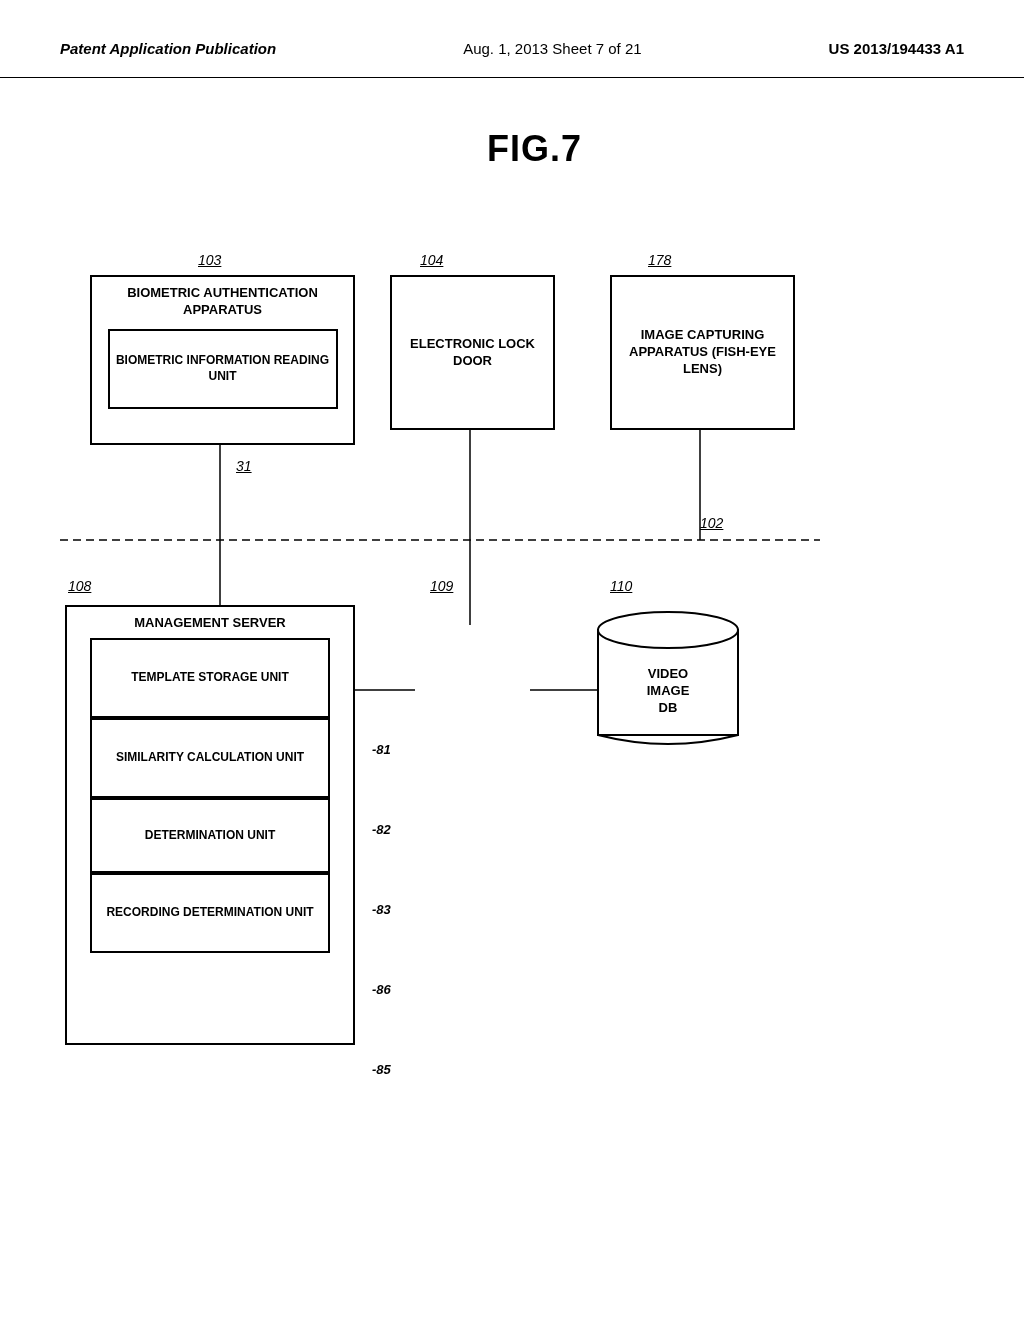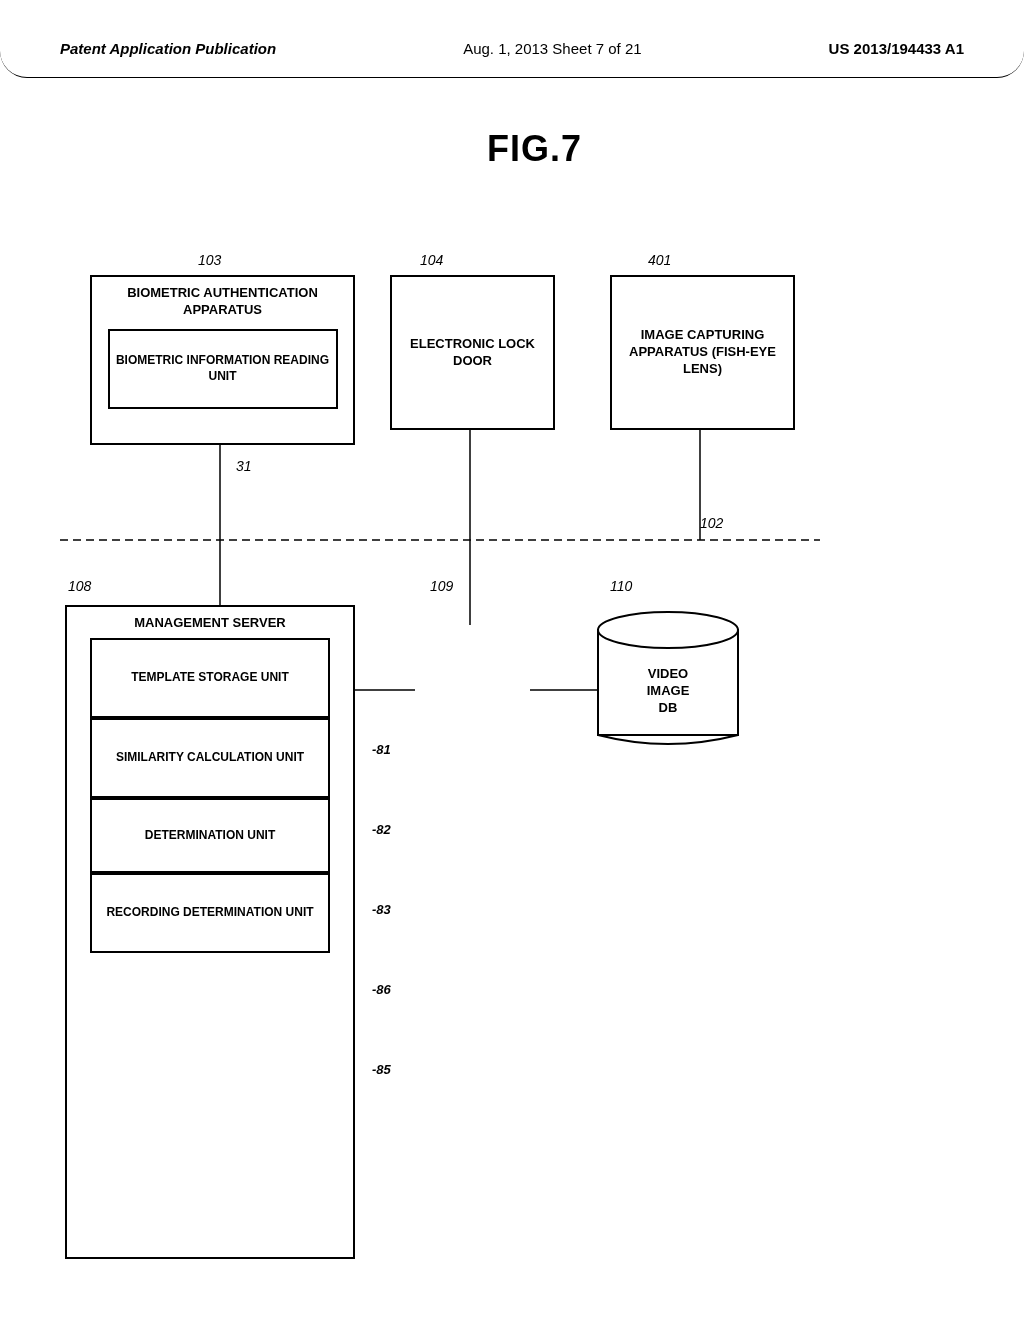--- a/index.html
+++ b/index.html
@@ -12,21 +12,20 @@
       overflow-x: hidden;
     }
 
     
     .header {
       display: flex;
       justify-content: space-between;
       align-items: flex-start;
       padding: 40px 60px 20px 60px;
       border-bottom: 1px solid #000;
-      border-radius: 27px;
     }
     .header-left {
       font-size: 15px;
       font-weight: bold;
       font-style: italic;
     }
     .header-center {
       font-size: 15px;
       text-align: center;
     }
@@ -70,20 +69,21 @@
     .outer-box {
       border: 2px solid #000;
     }
 
     
     .ref-label {
       position: absolute;
       font-size: 14px;
       font-style: italic;
       font-weight: normal;
+      text-decoration: underline;
     }
 
     
     svg.diagram-svg {
       position: absolute;
       top: 0;
       left: 0;
       width: 100%;
       height: 100%;
       pointer-events: none;
@@ -135,31 +135,31 @@
   </div>
 
   <div class="ref-label" style="left:236px; top:248px;">31</div>
 
   <div class="ref-label" style="left:420px; top:42px;">104</div>
 
   <div class="box" style="left:390px; top:65px; width:165px; height:155px;">
     <span>ELECTRONIC LOCK DOOR</span>
   </div>
 
-  <div class="ref-label" style="left:648px; top:42px;">401</div>
+  <div class="ref-label" style="left:648px; top:42px;">178</div>
 
   <div class="box" style="left:610px; top:65px; width:185px; height:155px;">
     <span>IMAGE CAPTURING APPARATUS (FISH-EYE LENS)</span>
   </div>
 
   <div class="ref-label" style="left:700px; top:305px;">102</div>
 
   <div class="ref-label" style="left:68px; top:368px;">108</div>
 
-  <div class="box outer-box" style="left:65px; top:395px; width:290px; height:654px; flex-direction:column; justify-content:flex-start; padding-top:8px;">
+  <div class="box outer-box" style="left:65px; top:395px; width:290px; height:440px; flex-direction:column; justify-content:flex-start; padding-top:8px;">
     <div style="font-size:13px; font-weight:bold; text-align:center; padding:0 5px; margin-bottom:6px;">MANAGEMENT SERVER</div>
 
     <div class="box" style="position:relative; width:240px; height:80px; margin-bottom:0px; font-size:12px;">
       <span>TEMPLATE STORAGE UNIT</span>
     </div>
 
     <div style="position:absolute; left:305px; top:135px; font-size:13px; font-style:italic;">-81</div>
 
     <div class="box" style="position:relative; width:240px; height:80px; margin-top:0px; font-size:12px;">
       <span>SIMILARITY CALCULATION UNIT</span>

